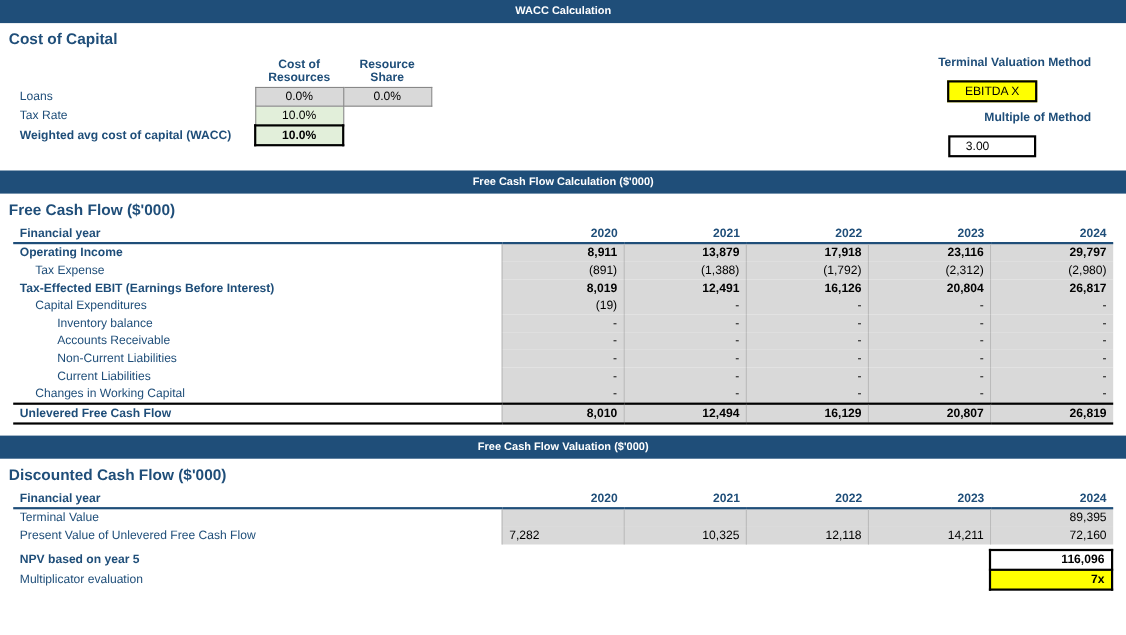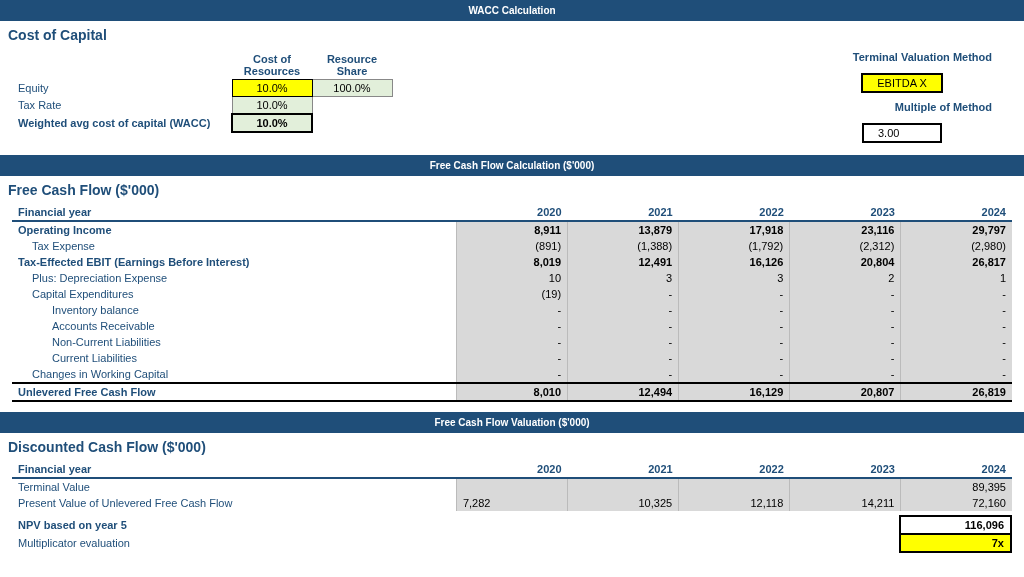--- a/index.html
+++ b/index.html
@@ -167,23 +167,23 @@
         <col style="width:80px">
         <col style="width:80px">
       </colgroup>
       <tbody>
           <tr>
         <td></td>
         <td class="wacc-col-header"><span>Cost of Resources</span></td>
         <td class="wacc-col-header"><span>Resource Share</span></td>
       </tr>
       <tr>
-        <td class="label-normal"><span>Equity</span></td>
-        <td class="cell-yellow"><span>10.0%</span></td>
-        <td class="cell-green"><span>100.0%</span></td>
+        <td class="label-normal"><span>Loans</span></td>
+        <td class="cell-gray"><span>0.0%</span></td>
+        <td class="cell-gray"><span>0.0%</span></td>
       </tr>
       <tr>
         <td class="label-normal"><span>Tax Rate</span></td>
         <td class="cell-green"><span>10.0%</span></td>
         <td></td>
       </tr>
       <tr>
         <td class="label-bold"><span>Weighted avg cost of capital (WACC)</span></td>
         <td class="cell-green-bold"><span>10.0%</span></td>
         <td></td>
@@ -249,28 +249,20 @@
         </tr>
         <tr>
           <td style="font-weight: bold; color: rgb(31, 78, 121);">Tax-Effected EBIT (Earnings Before Interest)</td>
           <td style="text-align: right; background: rgb(217, 217, 217); border-left: 1px solid rgb(187, 187, 187); font-weight: bold;">8,019</td>
           <td style="text-align: right; background: rgb(217, 217, 217); border-left: 1px solid rgb(187, 187, 187); font-weight: bold;">12,491</td>
           <td style="text-align: right; background: rgb(217, 217, 217); border-left: 1px solid rgb(187, 187, 187); font-weight: bold;">16,126</td>
           <td style="text-align: right; background: rgb(217, 217, 217); border-left: 1px solid rgb(187, 187, 187); font-weight: bold;">20,804</td>
           <td style="text-align: right; background: rgb(217, 217, 217); border-left: 1px solid rgb(187, 187, 187); font-weight: bold;">26,817</td>
         </tr>
         <tr>
-          <td style="color: rgb(31, 78, 121); padding-left: 20px;">Plus: Depreciation Expense</td>
-          <td style="text-align: right; background: rgb(217, 217, 217); border-left: 1px solid rgb(187, 187, 187);">10</td>
-          <td style="text-align: right; background: rgb(217, 217, 217); border-left: 1px solid rgb(187, 187, 187);">3</td>
-          <td style="text-align: right; background: rgb(217, 217, 217); border-left: 1px solid rgb(187, 187, 187);">3</td>
-          <td style="text-align: right; background: rgb(217, 217, 217); border-left: 1px solid rgb(187, 187, 187);">2</td>
-          <td style="text-align: right; background: rgb(217, 217, 217); border-left: 1px solid rgb(187, 187, 187);">1</td>
-        </tr>
-        <tr>
           <td style="color: rgb(31, 78, 121); padding-left: 20px;">Capital Expenditures</td>
           <td style="text-align: right; background: rgb(217, 217, 217); border-left: 1px solid rgb(187, 187, 187);">(19)</td>
           <td style="text-align: right; background: rgb(217, 217, 217); border-left: 1px solid rgb(187, 187, 187);">-</td>
           <td style="text-align: right; background: rgb(217, 217, 217); border-left: 1px solid rgb(187, 187, 187);">-</td>
           <td style="text-align: right; background: rgb(217, 217, 217); border-left: 1px solid rgb(187, 187, 187);">-</td>
           <td style="text-align: right; background: rgb(217, 217, 217); border-left: 1px solid rgb(187, 187, 187);">-</td>
         </tr>
         <tr>
           <td style="color: rgb(31, 78, 121); padding-left: 40px;">Inventory balance</td>
           <td style="text-align: right; background: rgb(217, 217, 217); border-left: 1px solid rgb(187, 187, 187);">-</td>

